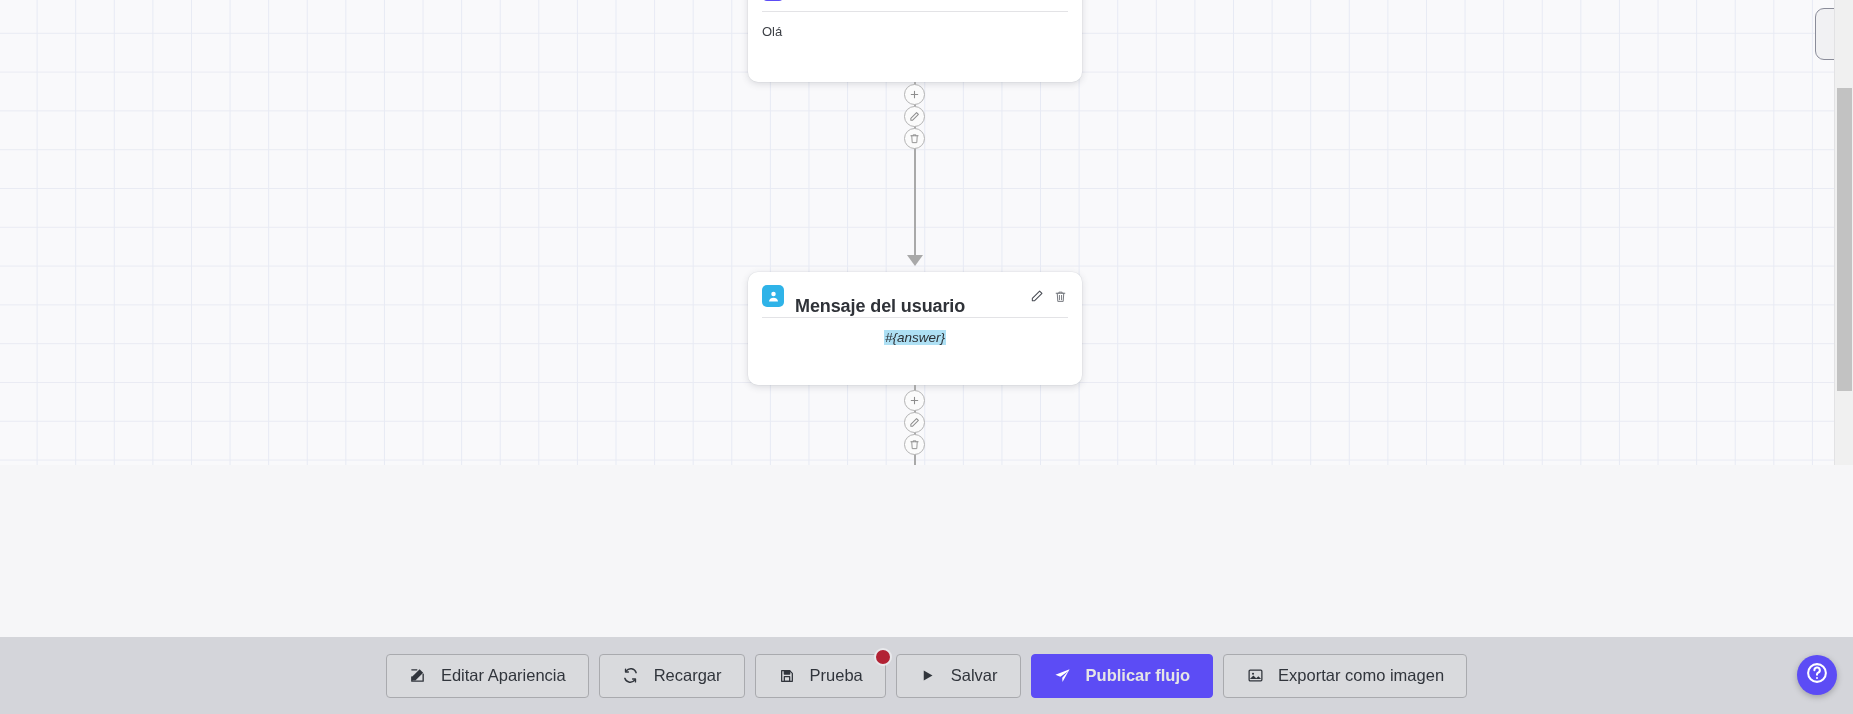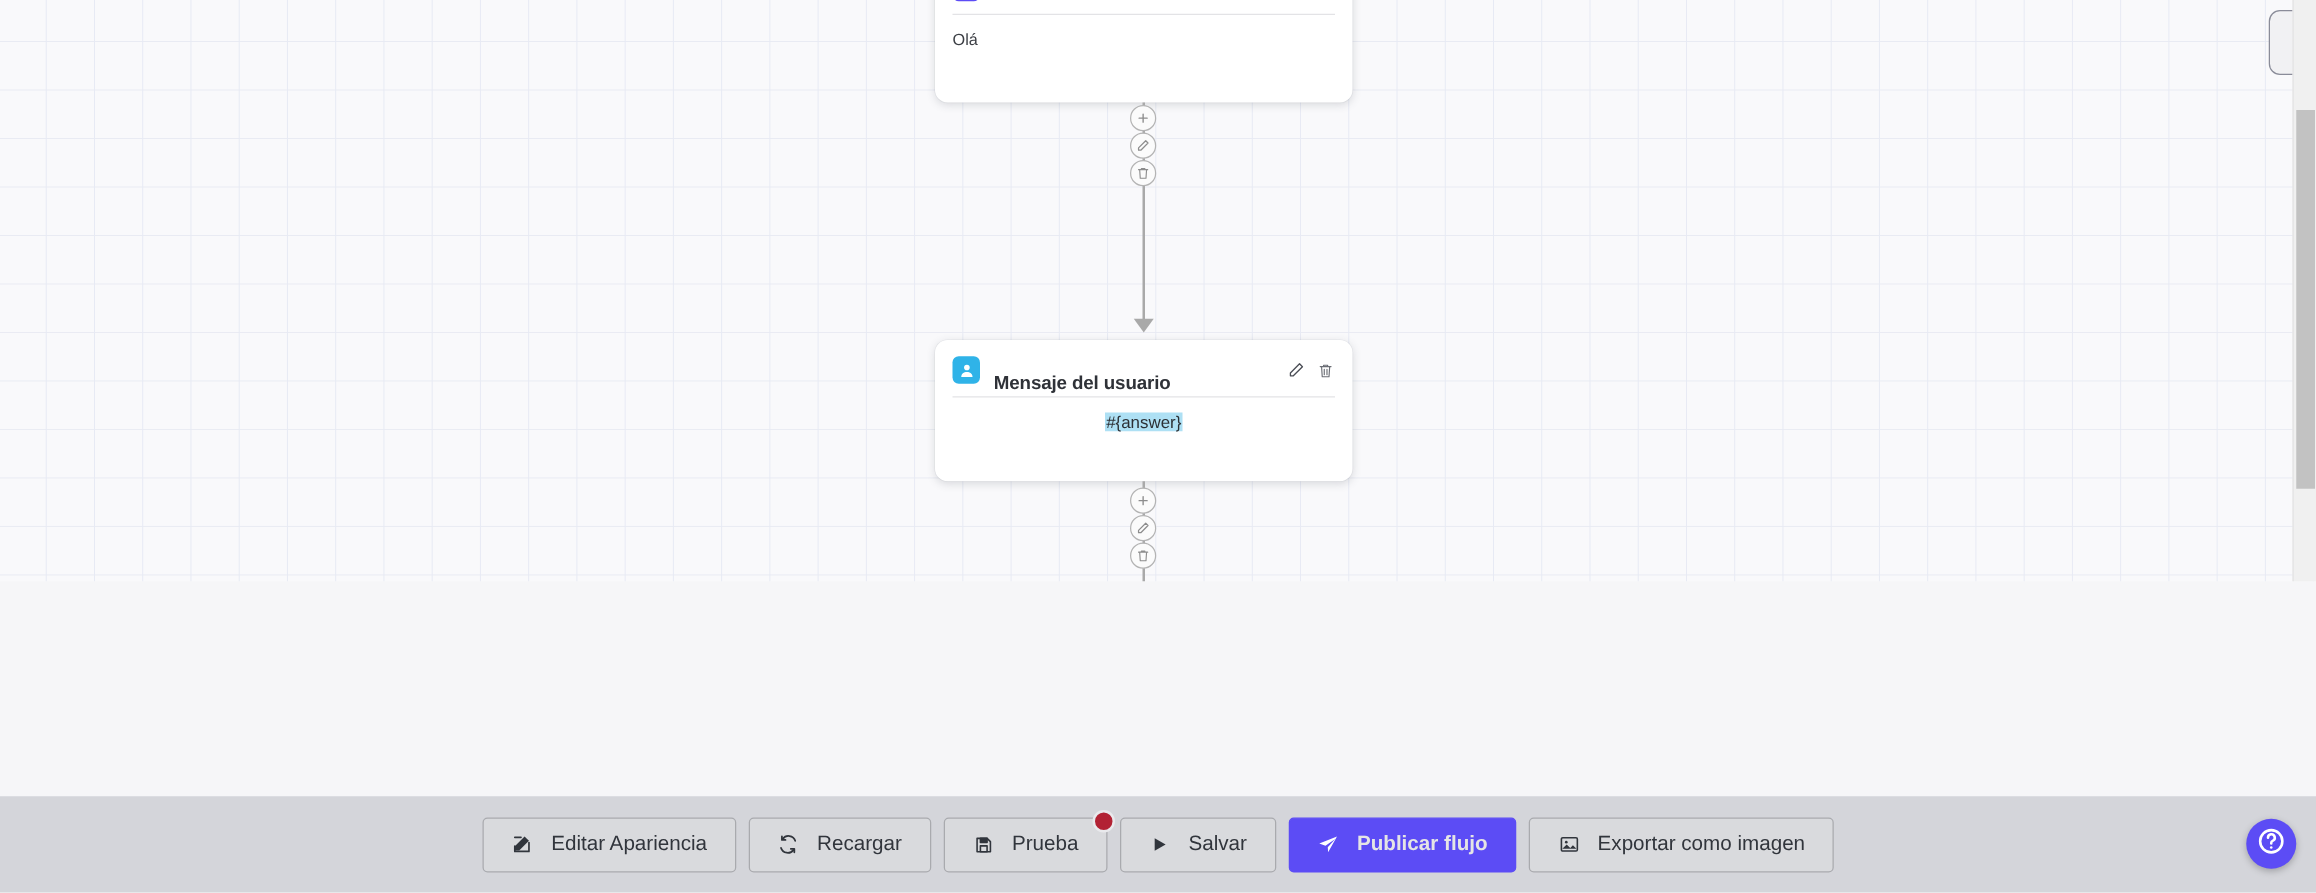--- a/index.html
+++ b/index.html
@@ -104,21 +104,21 @@
     height: 22px;
     border-radius: 5px;
     flex: 0 0 auto;
     display: flex;
     align-items: center;
     justify-content: center;
     margin-right: 11px;
   }
   .node-avatar svg { display: block; }
   .node-title {
-    font-size: 15px;
+    font-size: 18px;
     font-weight: bold;
     color: #2f3238;
     letter-spacing: -0.1px;
     white-space: nowrap;
     flex: 1 1 auto;
     margin-top: 20px;
   }
   .node-actions {
     display: flex;
     align-items: center;
@@ -141,20 +141,21 @@
   }
   .node-body {
     padding: 12px 14px 14px 14px;
     font-size: 13px;
     color: #3c3f45;
   }
   .node-body.center { text-align: center; }
   .var-chip {
     background: #aee0f4;
     color: #2c2f34;
+    font-style: italic;
     font-size: 13.5px;
     padding: 0 1px;
   }
 
   
   .conn-line {
     position: absolute;
     width: 2px;
     background: #a9a9a9;
   }

